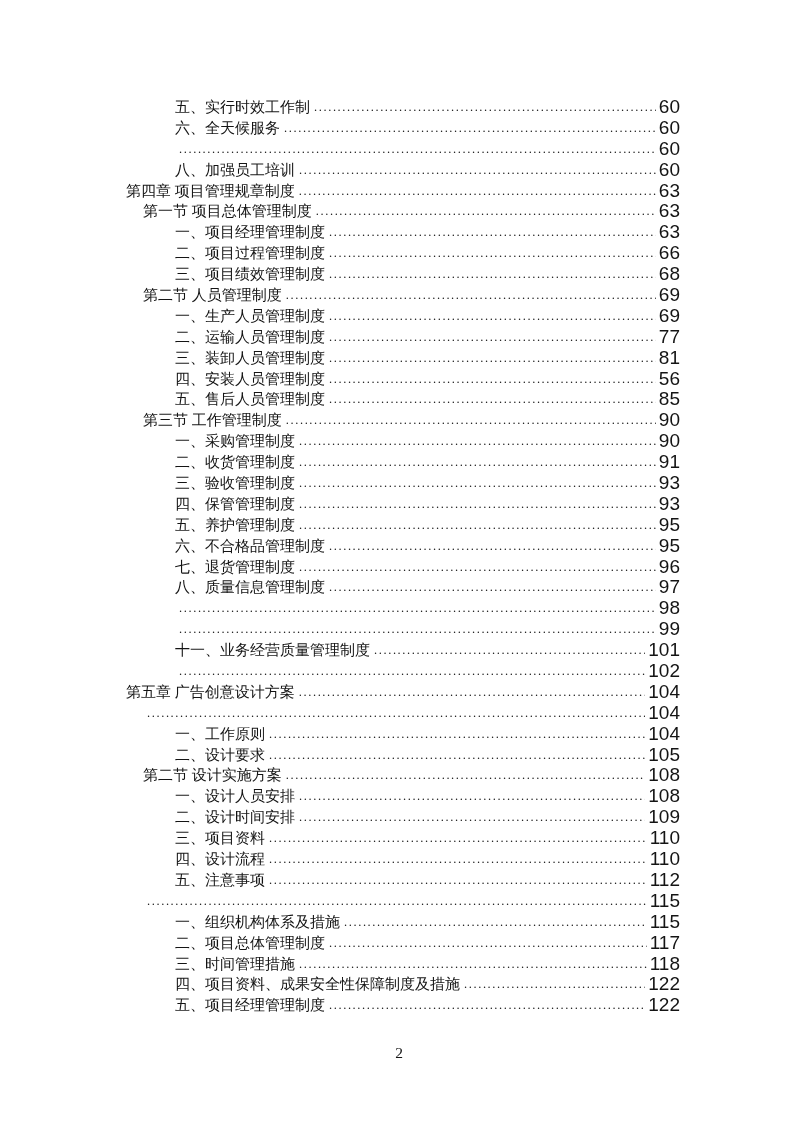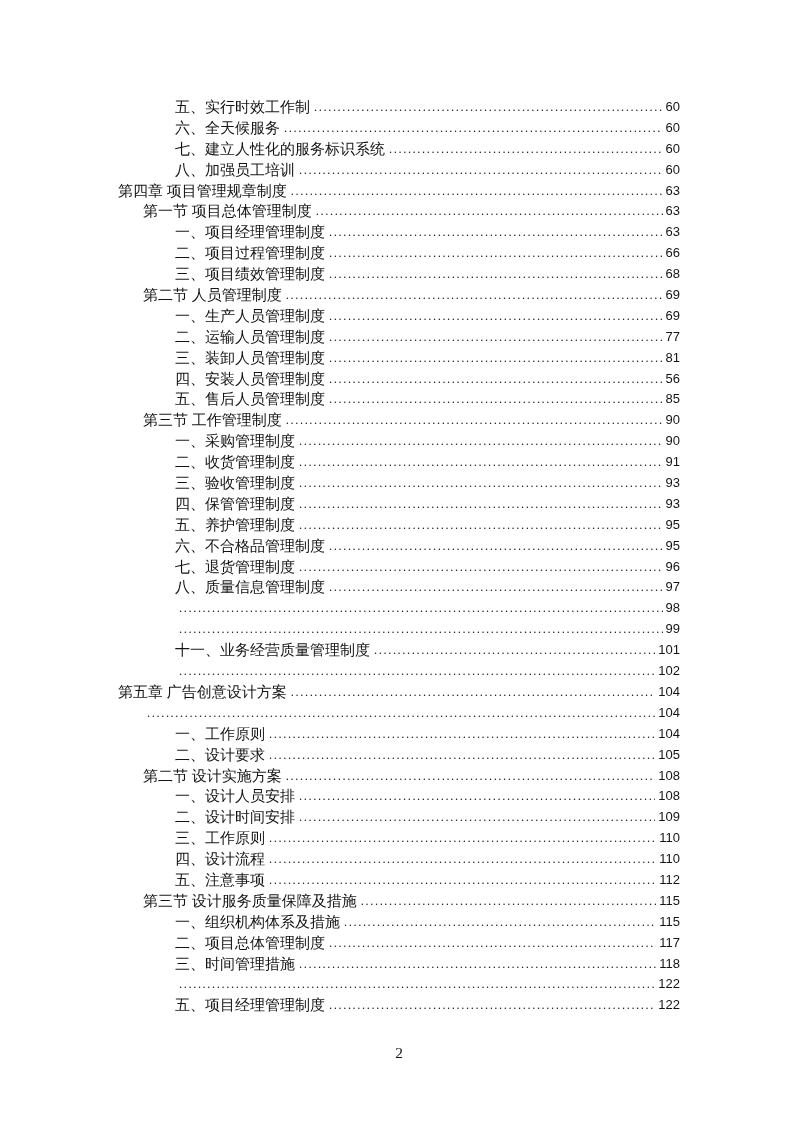--- a/index.html
+++ b/index.html
@@ -16,44 +16,44 @@
     padding: 97px 113px 0 118px;
     font-family: "Liberation Serif", serif;
     color: #141414;
     overflow: hidden;
   }
   .toc-list {
     width: 100%;
   }
   .toc-row {
     display: flex;
-    align-items: center;
+    align-items: flex-end;
     height: 20.9px;
     line-height: 20.9px;
     font-size: 15px;
     white-space: nowrap;
   }
-  .lvl-1 { padding-left: 0; }
+  .lvl-1 { padding-left: 0; margin-left: 8px; }
   .lvl-2 { padding-left: 25px; }
   .lvl-3 { padding-left: 57px; }
   .toc-label {
     flex: 0 0 auto;
   }
   .toc-dots {
     flex: 1 1 auto;
     overflow: hidden;
     margin: 0 3px 0 4px;
     font-size: 12.5px;
     letter-spacing: 1.6px;
     color: #1c1c1c;
   }
   .toc-page {
     flex: 0 0 auto;
     font-family: "Liberation Sans", sans-serif;
-    font-size: 13px;
+    font-size: 19px;
     color: #141414;
   }
   .footer {
     margin-top: 28px;
     text-align: center;
     font-size: 15.5px;
     font-family: "Liberation Serif", serif;
     color: #141414;
   }
 </style>
@@ -66,21 +66,20 @@
         <span class="toc-label">五、实行时效工作制</span>
         <span class="toc-dots">............................................................................................................................................................................................................................................................................................................</span>
         <span class="toc-page">60</span>
       </div>
       <div class="toc-row lvl-3">
         <span class="toc-label">六、全天候服务</span>
         <span class="toc-dots">............................................................................................................................................................................................................................................................................................................</span>
         <span class="toc-page">60</span>
       </div>
       <div class="toc-row lvl-3">
-        <span class="toc-label">七、建立人性化的服务标识系统</span>
         <span class="toc-dots">............................................................................................................................................................................................................................................................................................................</span>
         <span class="toc-page">60</span>
       </div>
       <div class="toc-row lvl-3">
         <span class="toc-label">八、加强员工培训</span>
         <span class="toc-dots">............................................................................................................................................................................................................................................................................................................</span>
         <span class="toc-page">60</span>
       </div>
       <div class="toc-row lvl-1">
         <span class="toc-label">第四章 项目管理规章制度</span>
@@ -227,55 +226,55 @@
         <span class="toc-label">一、设计人员安排</span>
         <span class="toc-dots">............................................................................................................................................................................................................................................................................................................</span>
         <span class="toc-page">108</span>
       </div>
       <div class="toc-row lvl-3">
         <span class="toc-label">二、设计时间安排</span>
         <span class="toc-dots">............................................................................................................................................................................................................................................................................................................</span>
         <span class="toc-page">109</span>
       </div>
       <div class="toc-row lvl-3">
-        <span class="toc-label">三、工作原则</span>
+        <span class="toc-label">三、项目资料</span>
         <span class="toc-dots">............................................................................................................................................................................................................................................................................................................</span>
         <span class="toc-page">110</span>
       </div>
       <div class="toc-row lvl-3">
         <span class="toc-label">四、设计流程</span>
         <span class="toc-dots">............................................................................................................................................................................................................................................................................................................</span>
         <span class="toc-page">110</span>
       </div>
       <div class="toc-row lvl-3">
         <span class="toc-label">五、注意事项</span>
         <span class="toc-dots">............................................................................................................................................................................................................................................................................................................</span>
         <span class="toc-page">112</span>
       </div>
       <div class="toc-row lvl-2">
-        <span class="toc-label">第三节 设计服务质量保障及措施</span>
         <span class="toc-dots">............................................................................................................................................................................................................................................................................................................</span>
         <span class="toc-page">115</span>
       </div>
       <div class="toc-row lvl-3">
         <span class="toc-label">一、组织机构体系及措施</span>
         <span class="toc-dots">............................................................................................................................................................................................................................................................................................................</span>
         <span class="toc-page">115</span>
       </div>
       <div class="toc-row lvl-3">
         <span class="toc-label">二、项目总体管理制度</span>
         <span class="toc-dots">............................................................................................................................................................................................................................................................................................................</span>
         <span class="toc-page">117</span>
       </div>
       <div class="toc-row lvl-3">
         <span class="toc-label">三、时间管理措施</span>
         <span class="toc-dots">............................................................................................................................................................................................................................................................................................................</span>
         <span class="toc-page">118</span>
       </div>
       <div class="toc-row lvl-3">
+        <span class="toc-label">四、项目资料、成果安全性保障制度及措施</span>
         <span class="toc-dots">............................................................................................................................................................................................................................................................................................................</span>
         <span class="toc-page">122</span>
       </div>
       <div class="toc-row lvl-3">
         <span class="toc-label">五、项目经理管理制度</span>
         <span class="toc-dots">............................................................................................................................................................................................................................................................................................................</span>
         <span class="toc-page">122</span>
       </div>
     </div>
   <div class="footer">2</div>

